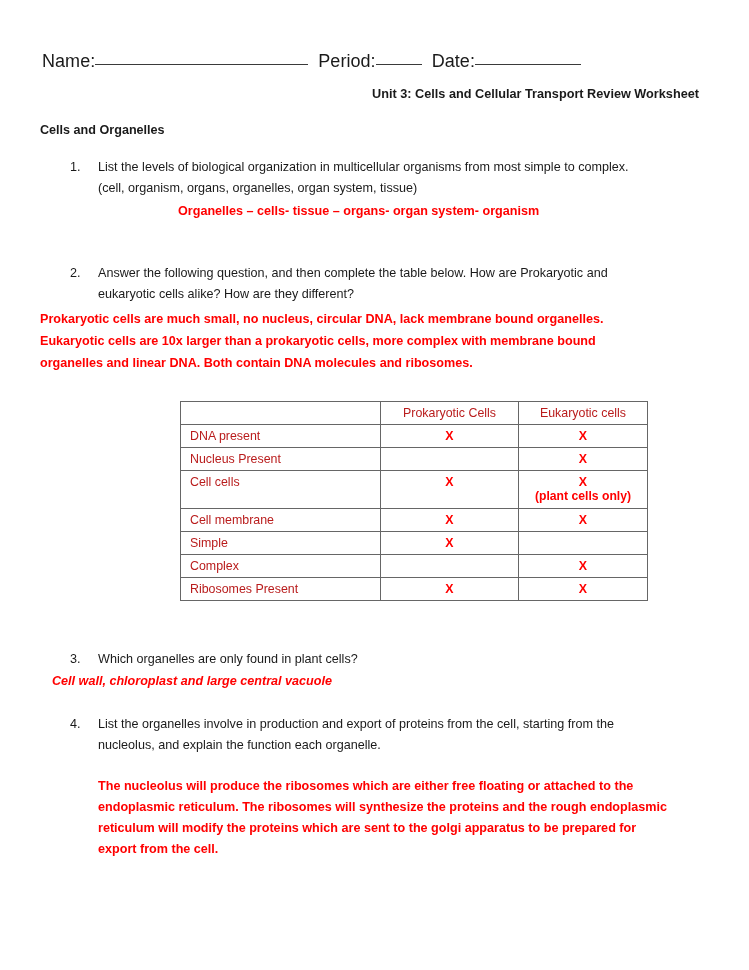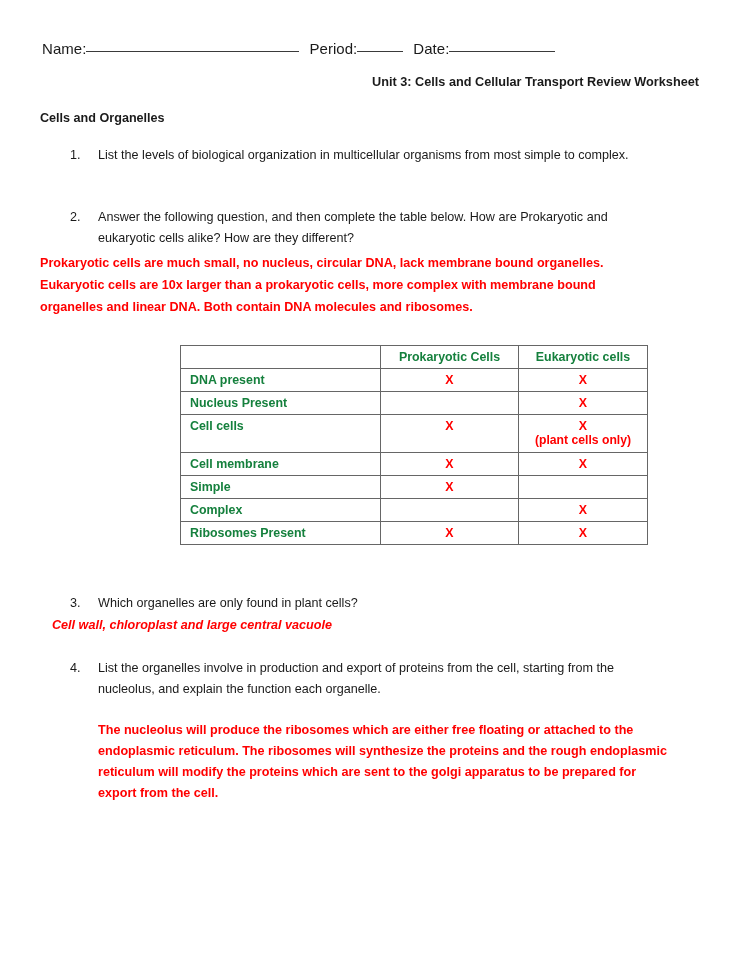--- a/index.html
+++ b/index.html
@@ -18,25 +18,25 @@
     position: relative;
     width: 749px;
     height: 970px;
     box-sizing: border-box;
     padding: 40px 44px 0 40px;
     background: #ffffff;
   }
 
   
   .id-line {
-    font-size: 15px;
+    font-size: 18px;
     line-height: 18px;
     letter-spacing: 0.05px;
     white-space: nowrap;
-    margin: 0 0 0 2px;
+    margin: 12px 0 0 2px;
     color: #1a1a1a;
   }
   .rule {
     display: inline-block;
     border-bottom: 1.2px solid #3a3a3a;
     vertical-align: 2px;
   }
   .rule.long { width: 213px; }
   .rule.short { width: 46px; }
   .rule.med { width: 106px; }
@@ -115,24 +115,24 @@
   }
   table.cmp {
     border-collapse: collapse;
     width: 467px;
     table-layout: fixed;
   }
   table.cmp td, table.cmp th {
     border: 1px solid #666666;
     padding: 4px 0 4px 9px;
     font-size: 12.4px;
-    font-weight: bold;
+    font-weight: normal;
     text-align: left;
     vertical-align: top;
-    color: #15803d;
+    color: #b91c1c;
     height: 19px;
     box-sizing: border-box;
   }
   table.cmp .c0 { width: 200px; }
   table.cmp .c1 { width: 138px; }
   table.cmp .c2 { width: 129px; }
   table.cmp td.mark,
   table.cmp th.hdr {
     text-align: center;
     padding-left: 0;
@@ -155,21 +155,23 @@
 
   <div class="id-line"><span>Name:</span><span class="rule long"></span><span class="gap-sm"></span><span>Period:</span><span class="rule short"></span><span class="gap-sm"></span><span>Date:</span><span class="rule med"></span></div>
 
   <div class="doc-title">Unit 3: Cells and Cellular Transport Review Worksheet</div>
 
   <div class="section-head">Cells and Organelles</div>
 
   <div class="qitem q1">
     <span class="qnum">1.</span>
     <span class="qline">List the levels of biological organization in multicellular organisms from most simple to complex.</span>
-  </div>
+    <span class="qline">(cell, organism, organs, organelles,  organ system, tissue)</span>
+  </div>
+  <div class="ans ans-center">Organelles – cells- tissue – organs- organ system- organism</div>
 
   <div class="qitem q2">
     <span class="qnum">2.</span>
     <span class="qline">Answer the following question, and then complete the table below.  How are Prokaryotic and</span>
     <span class="qline">eukaryotic cells alike?  How are they different?</span>
   </div>
   <div class="ans ans-block">Prokaryotic cells are much small, no nucleus, circular DNA, lack membrane bound organelles. Eukaryotic cells are 10x larger than a prokaryotic cells, more complex with membrane bound organelles and linear DNA.  Both contain DNA molecules and ribosomes.</div>
 
   <div class="tbl-wrap">
     <table class="cmp">

